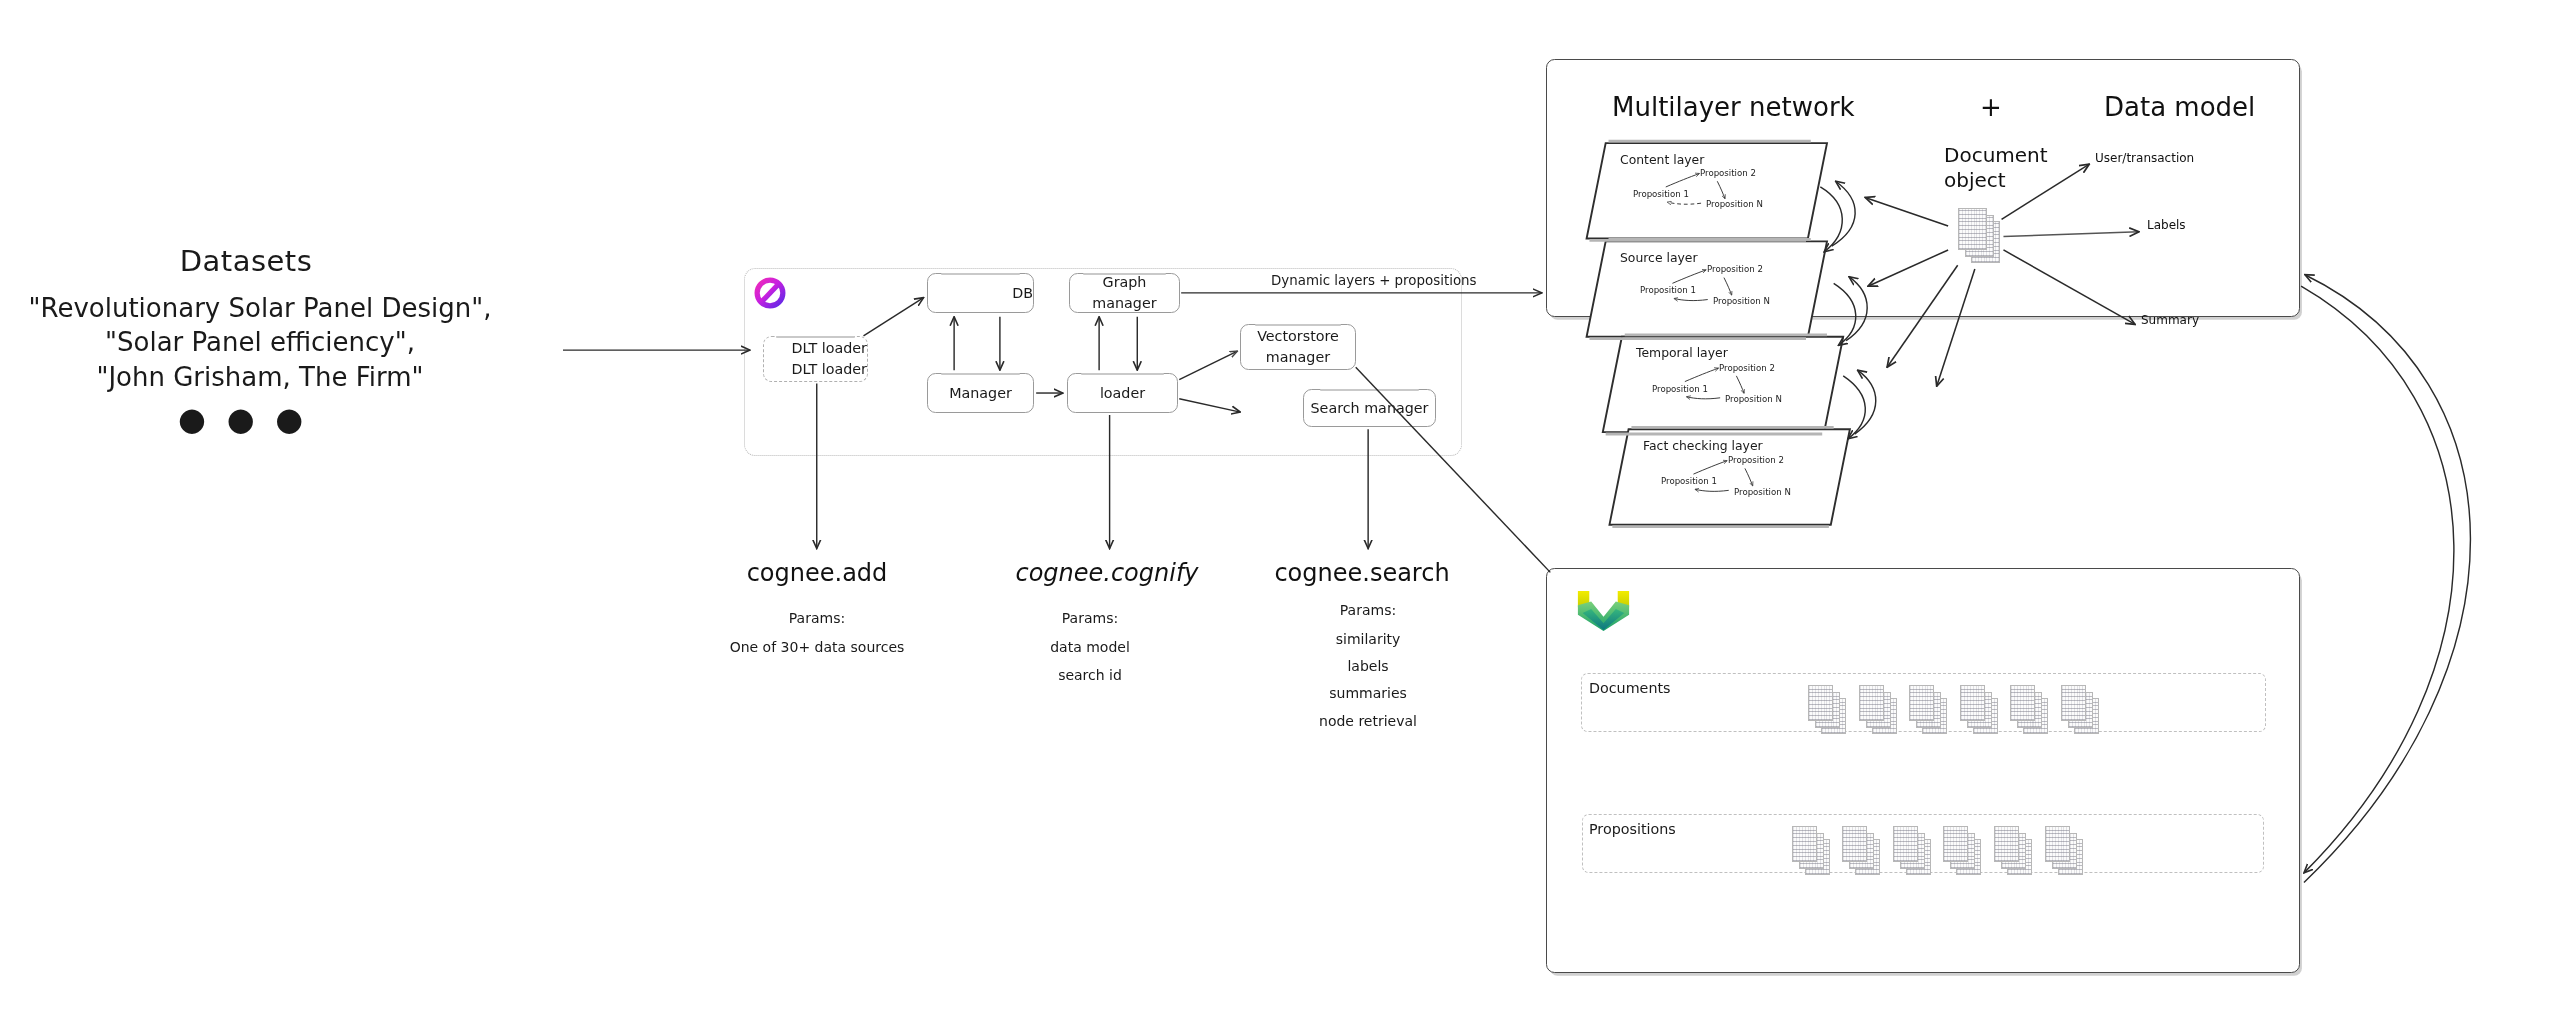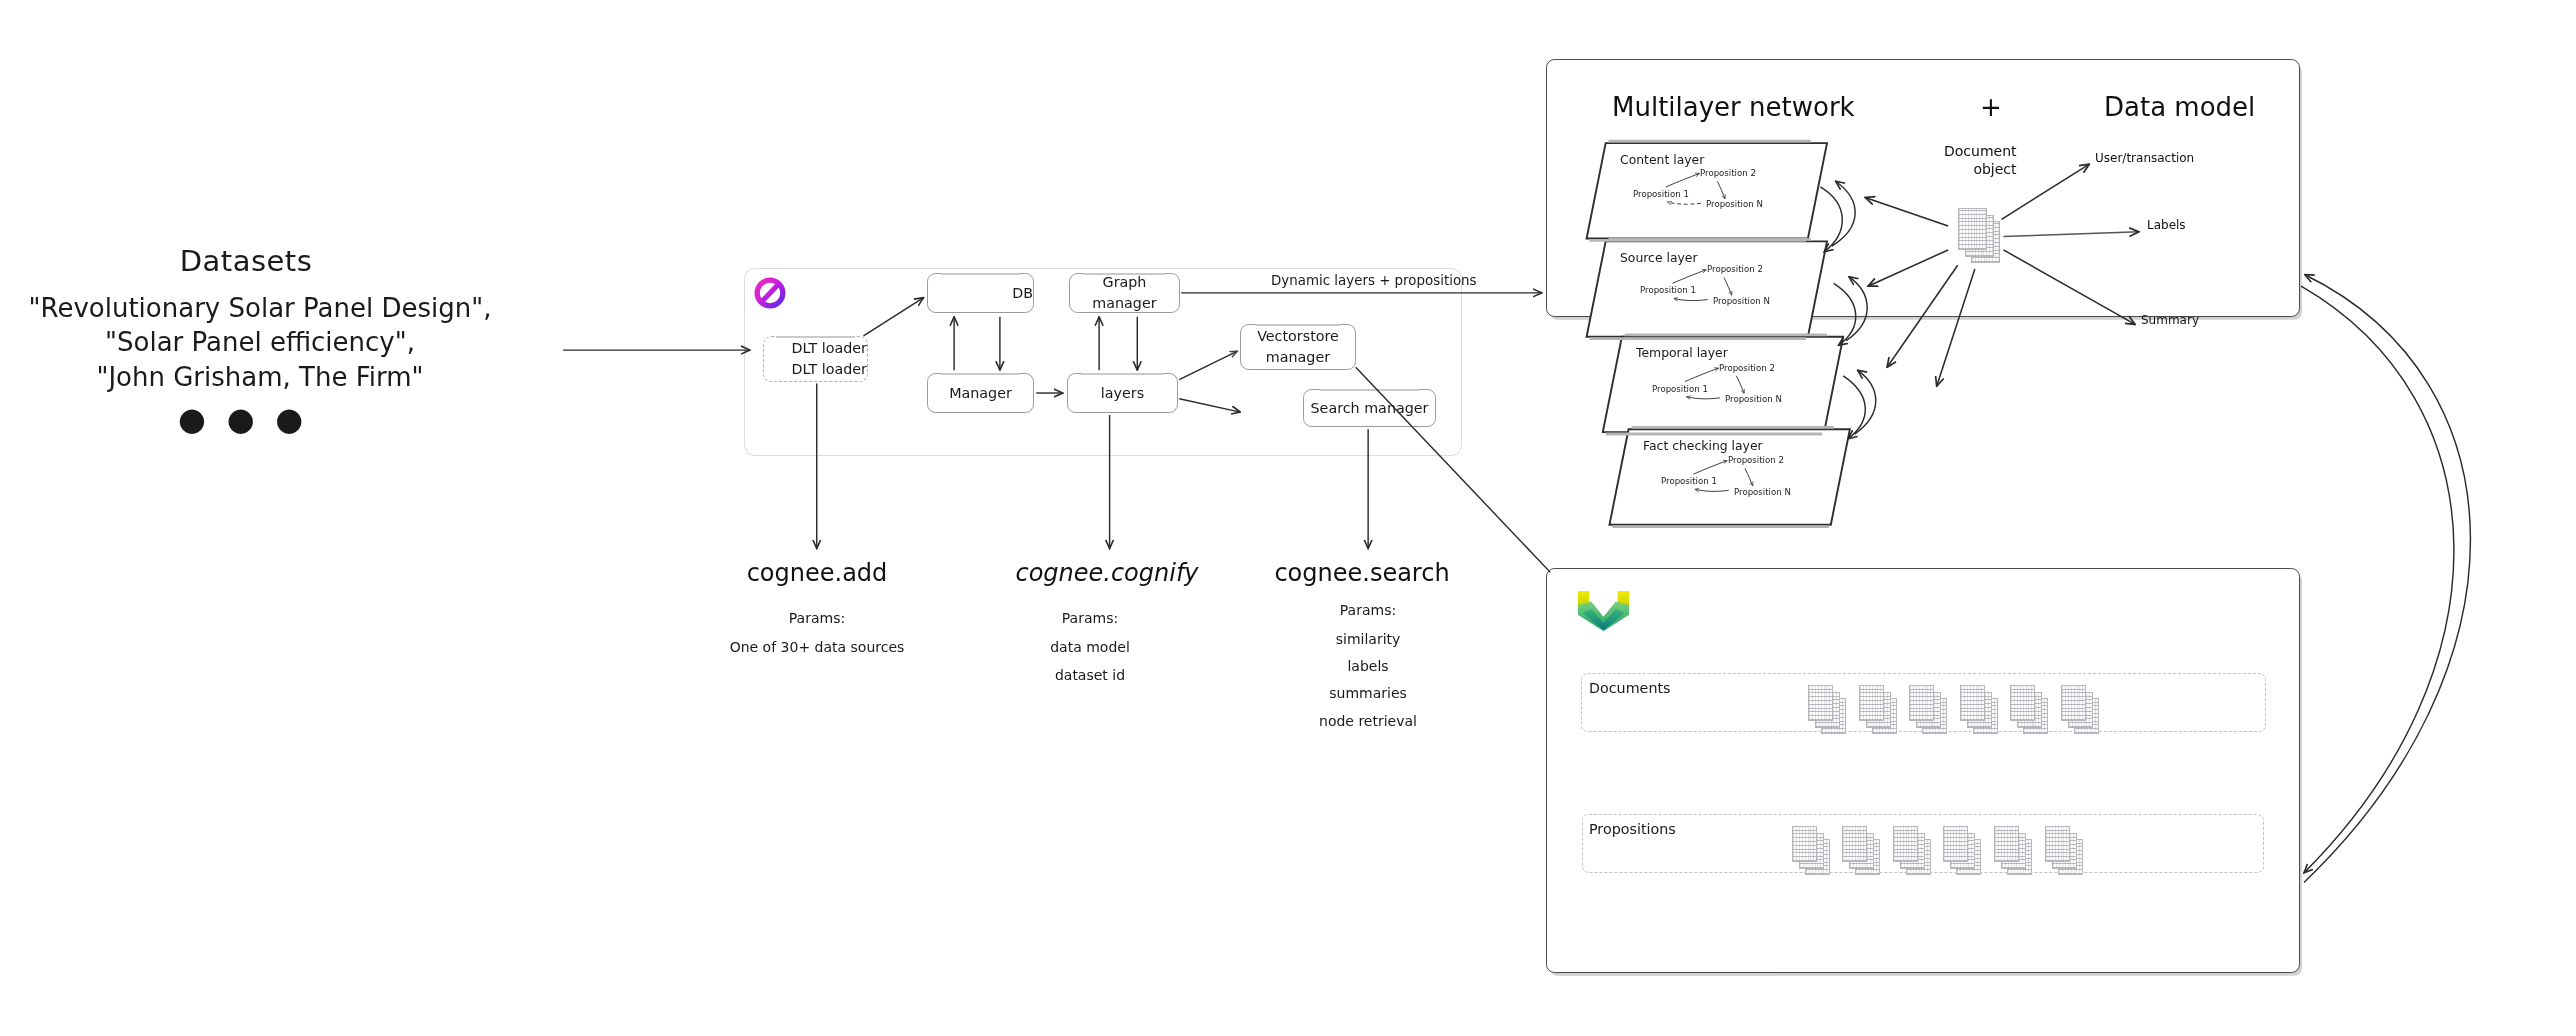--- a/index.html
+++ b/index.html
@@ -46,21 +46,21 @@
     box-shadow:2.9px 3.8px 0 -1px rgba(120,120,120,.35);
   }
   #panel-network{left:1546px;top:59px;width:754px;height:258px;}
   #panel-store{left:1546px;top:568px;width:754px;height:405px;}
 
   .panel-heading{position:absolute;font-size:26px;color:#111;white-space:nowrap;margin-top:16px;}
   .layer-label{position:absolute;font-size:12.4px;color:#1a1a1a;white-space:nowrap;}
   .prop-label{position:absolute;font-size:8.6px;color:#222;white-space:nowrap;}
 
   .dm-label{position:absolute;font-size:12px;color:#111;white-space:nowrap;}
-  #document-object-label{position:absolute;font-size:14px;text-align:right;line-height:1.25;white-space:pre;}
+  #document-object-label{position:absolute;font-size:20px;text-align:left;line-height:1.25;white-space:pre;}
 
   
   .store-box{
     position:absolute;box-sizing:border-box;
     border:1.4px dashed #c0c0c0;border-radius:6.7px;background:#fff;
   }
   .store-box-label{position:absolute;font-size:14.3px;color:#1a1a1a;white-space:nowrap;}
 
   
   .docstack{position:absolute;}
@@ -115,21 +115,21 @@
     <span>DB</span>
   </div>
 
   <div class="node solid" style="left:927px;top:373px;width:107px;height:40px;">
     <span class="cap"></span>
     <span>Manager</span>
   </div>
 
   <div class="node solid" style="left:1067px;top:373px;width:111px;height:40px;">
     <span class="cap"></span>
-    <span>layers</span>
+    <span>loader</span>
   </div>
 
   <div class="node solid" style="left:1069px;top:273px;width:111px;height:40px;">
     <span class="cap"></span>
     <span>Graph manager</span>
   </div>
 
   <div class="node solid" style="left:1240px;top:324px;width:116px;height:46px;">
     <span class="cap"></span>
     <span>Vectorstore</span>
@@ -143,21 +143,21 @@
 
   <div class="txt" style="left:1271px;top:273px;font-size:13.4px;">Dynamic layers + propositions</div>
 
   <div class="txt ctr api-title" style="left:817px;top:558px;">cognee.add</div>
   <div class="txt ctr api-params" style="left:817px;top:604px;">Params:</div>
   <div class="txt ctr api-params" style="left:817px;top:633px;">One of 30+ data sources</div>
 
   <div class="txt ctr api-title" style="left:1107px;top:558px;font-style:italic;">cognee.cognify</div>
   <div class="txt ctr api-params" style="left:1090px;top:604px;">Params:</div>
   <div class="txt ctr api-params" style="left:1090px;top:633px;">data model</div>
-  <div class="txt ctr api-params" style="left:1090px;top:661px;">dataset id</div>
+  <div class="txt ctr api-params" style="left:1090px;top:661px;">search id</div>
 
   <div class="txt ctr api-title" style="left:1362px;top:558px;">cognee.search</div>
   <div class="txt ctr api-params" style="left:1368px;top:596px;">Params:</div>
   <div class="txt ctr api-params" style="left:1368px;top:625px;">similarity</div>
   <div class="txt ctr api-params" style="left:1368px;top:652px;">labels</div>
   <div class="txt ctr api-params" style="left:1368px;top:679px;">summaries</div>
   <div class="txt ctr api-params" style="left:1368px;top:707px;">node retrieval</div>
 
   <div class="panel" id="panel-network"></div>
 

